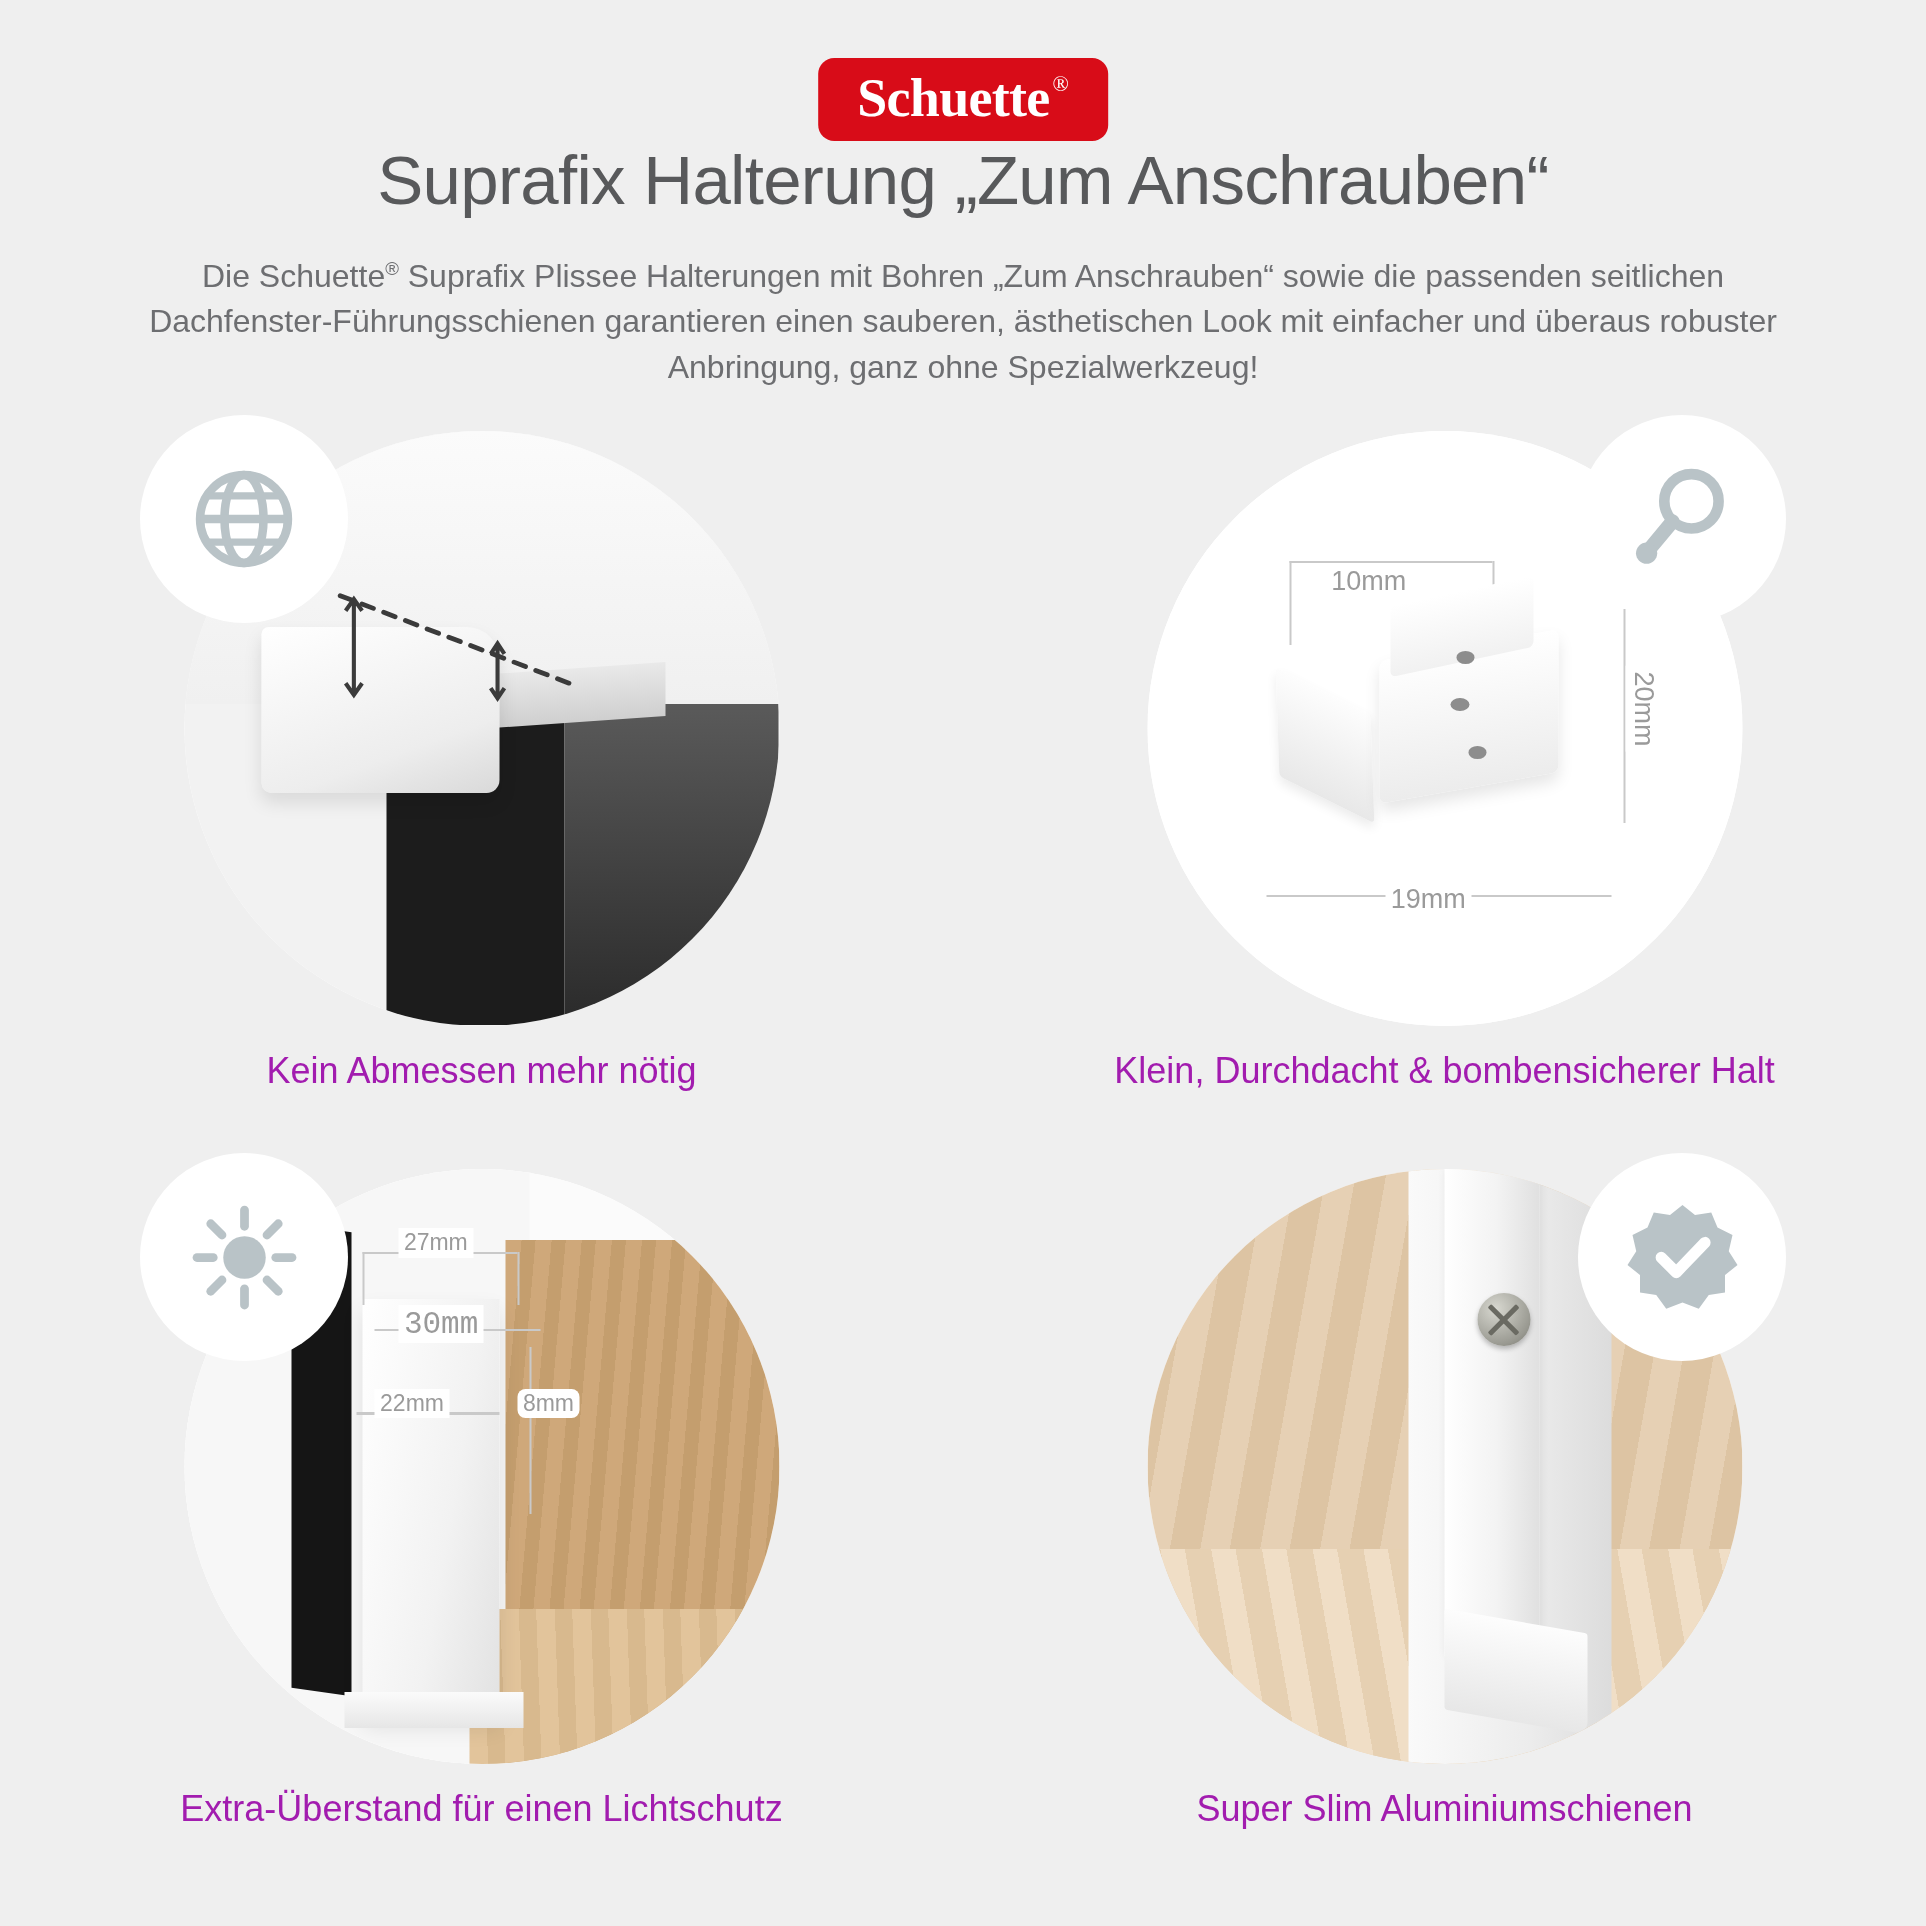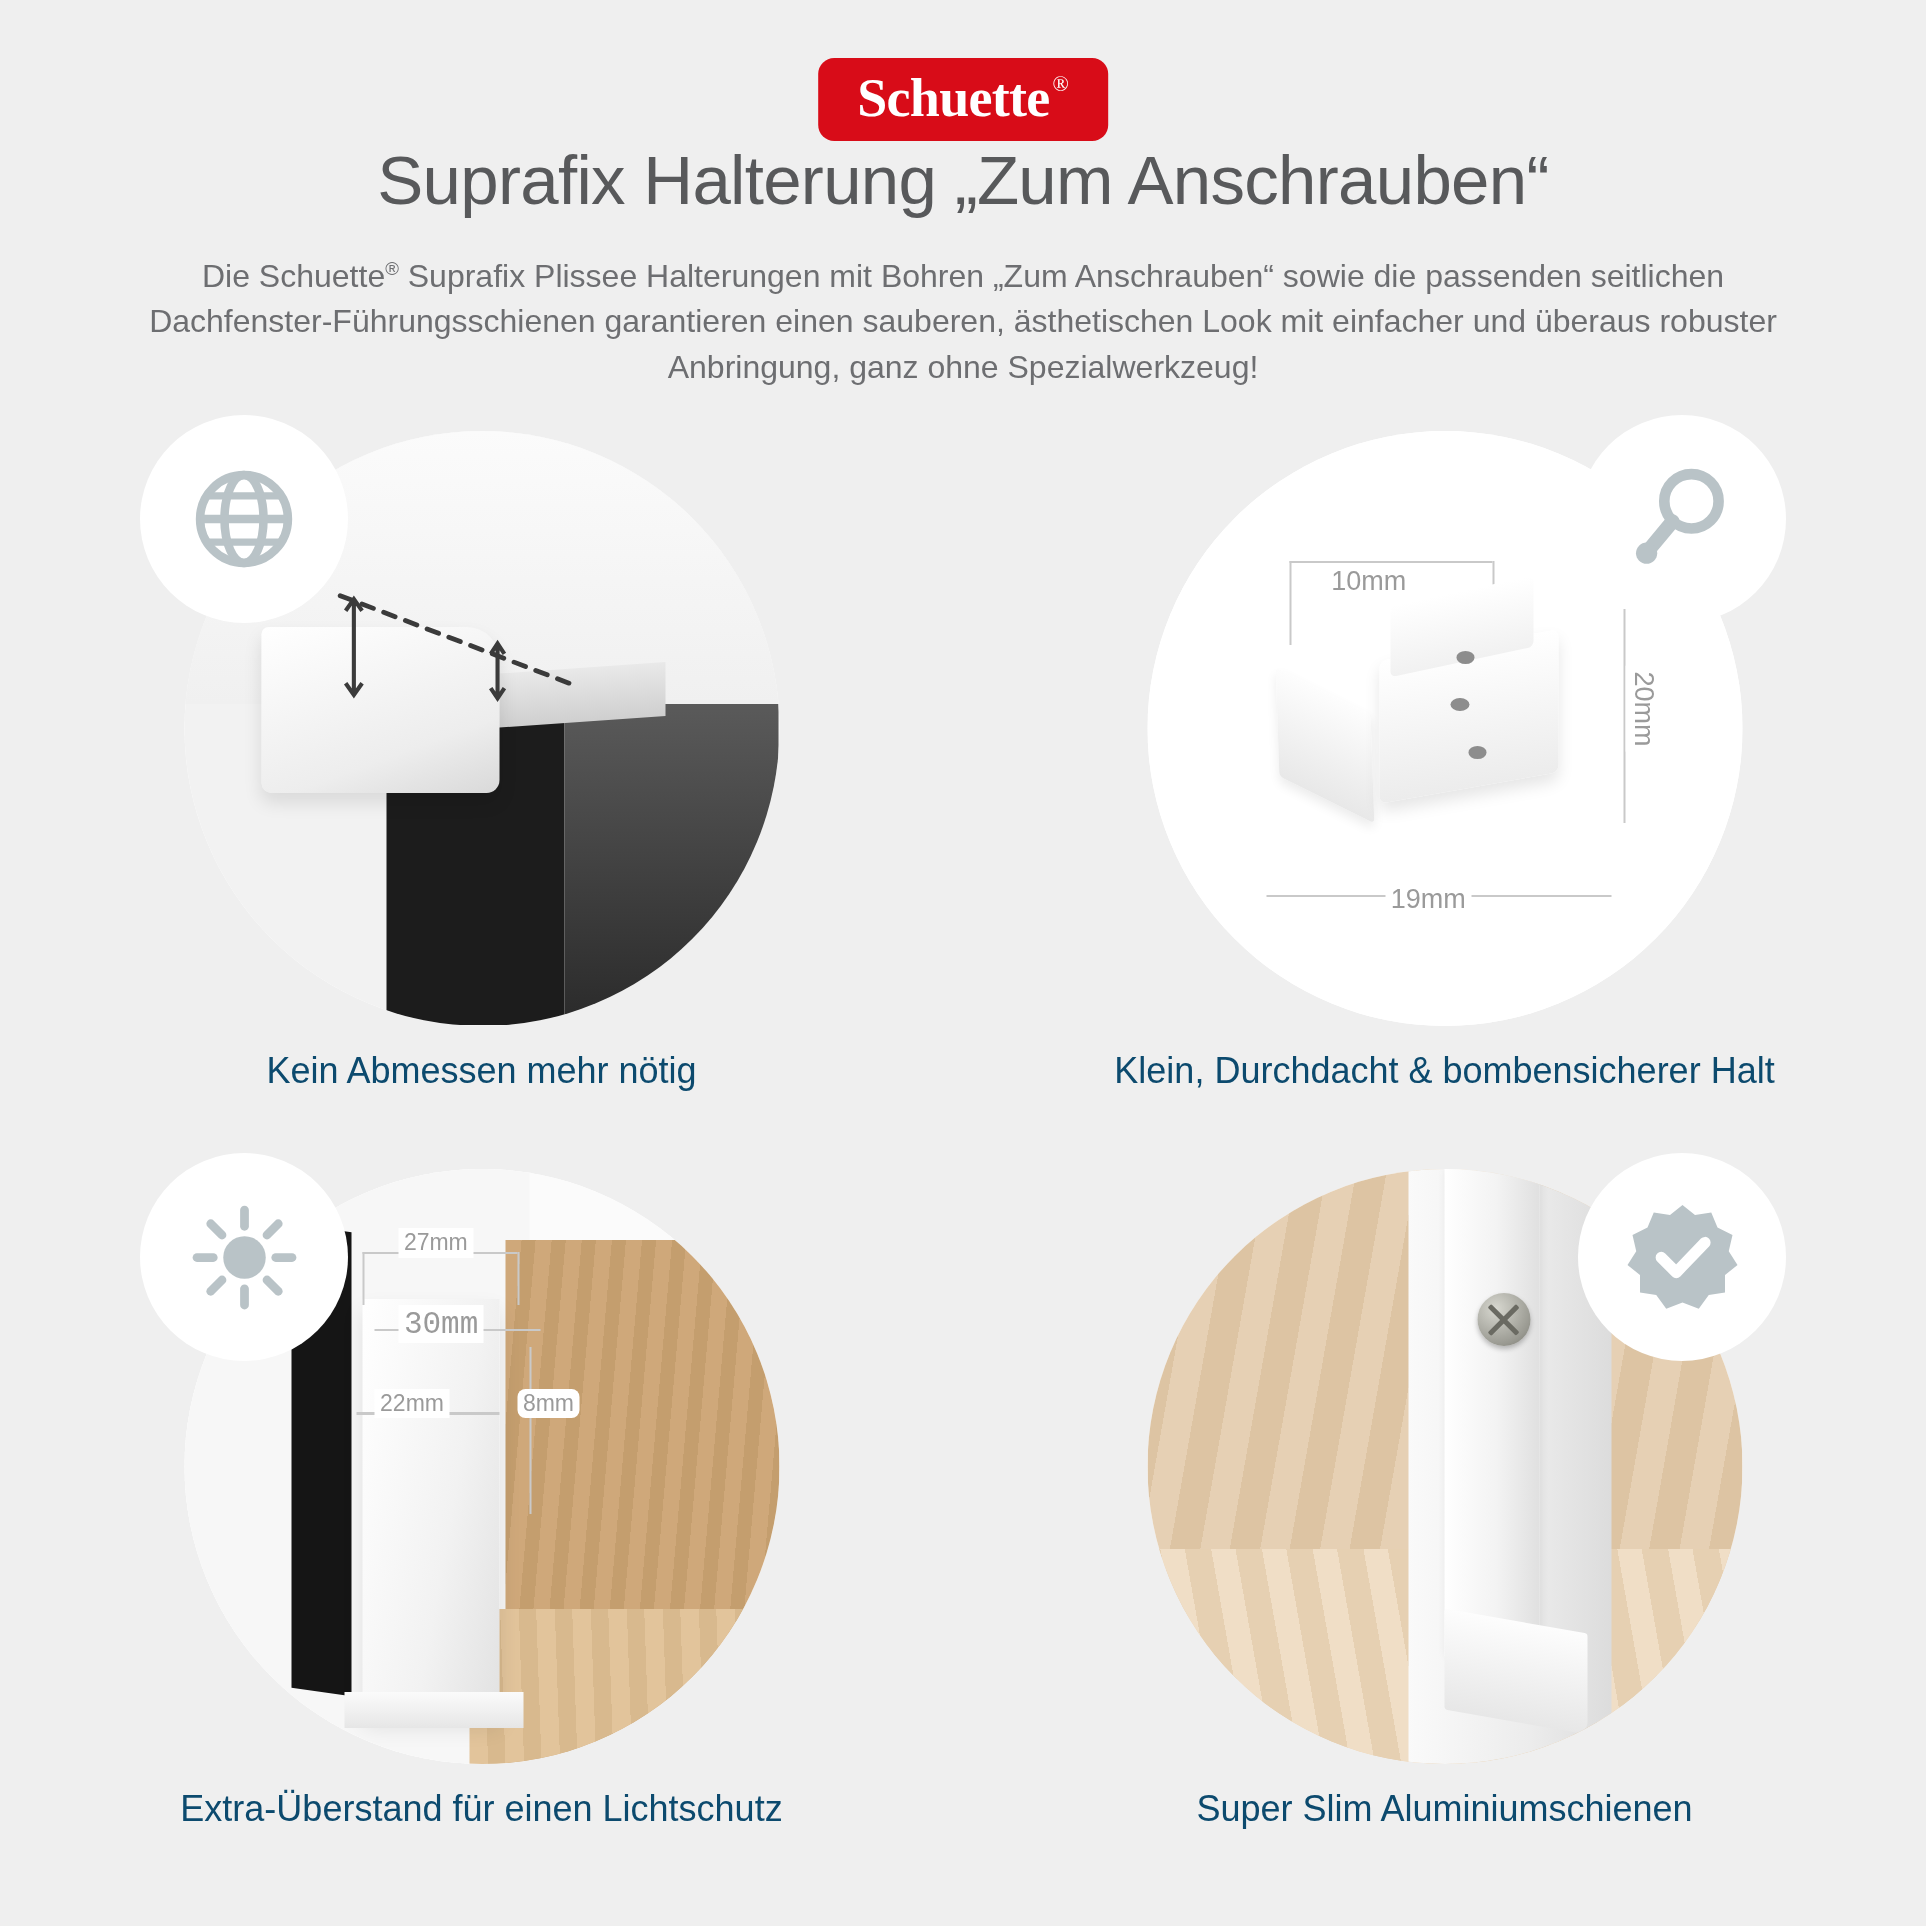--- a/index.html
+++ b/index.html
@@ -113,21 +113,21 @@
     background: #ffffff;
   }
 
   .caption {
     position: absolute;
     left: 0;
     top: 631px;
     width: 100%;
     text-align: center;
     font-size: 36px;
-    color: #0c4a6e;
+    color: #a21caf;
   }
 
   
   .badge {
     position: absolute;
     width: 208px;
     height: 208px;
     border-radius: 50%;
     background: #ffffff;
     display: flex;

